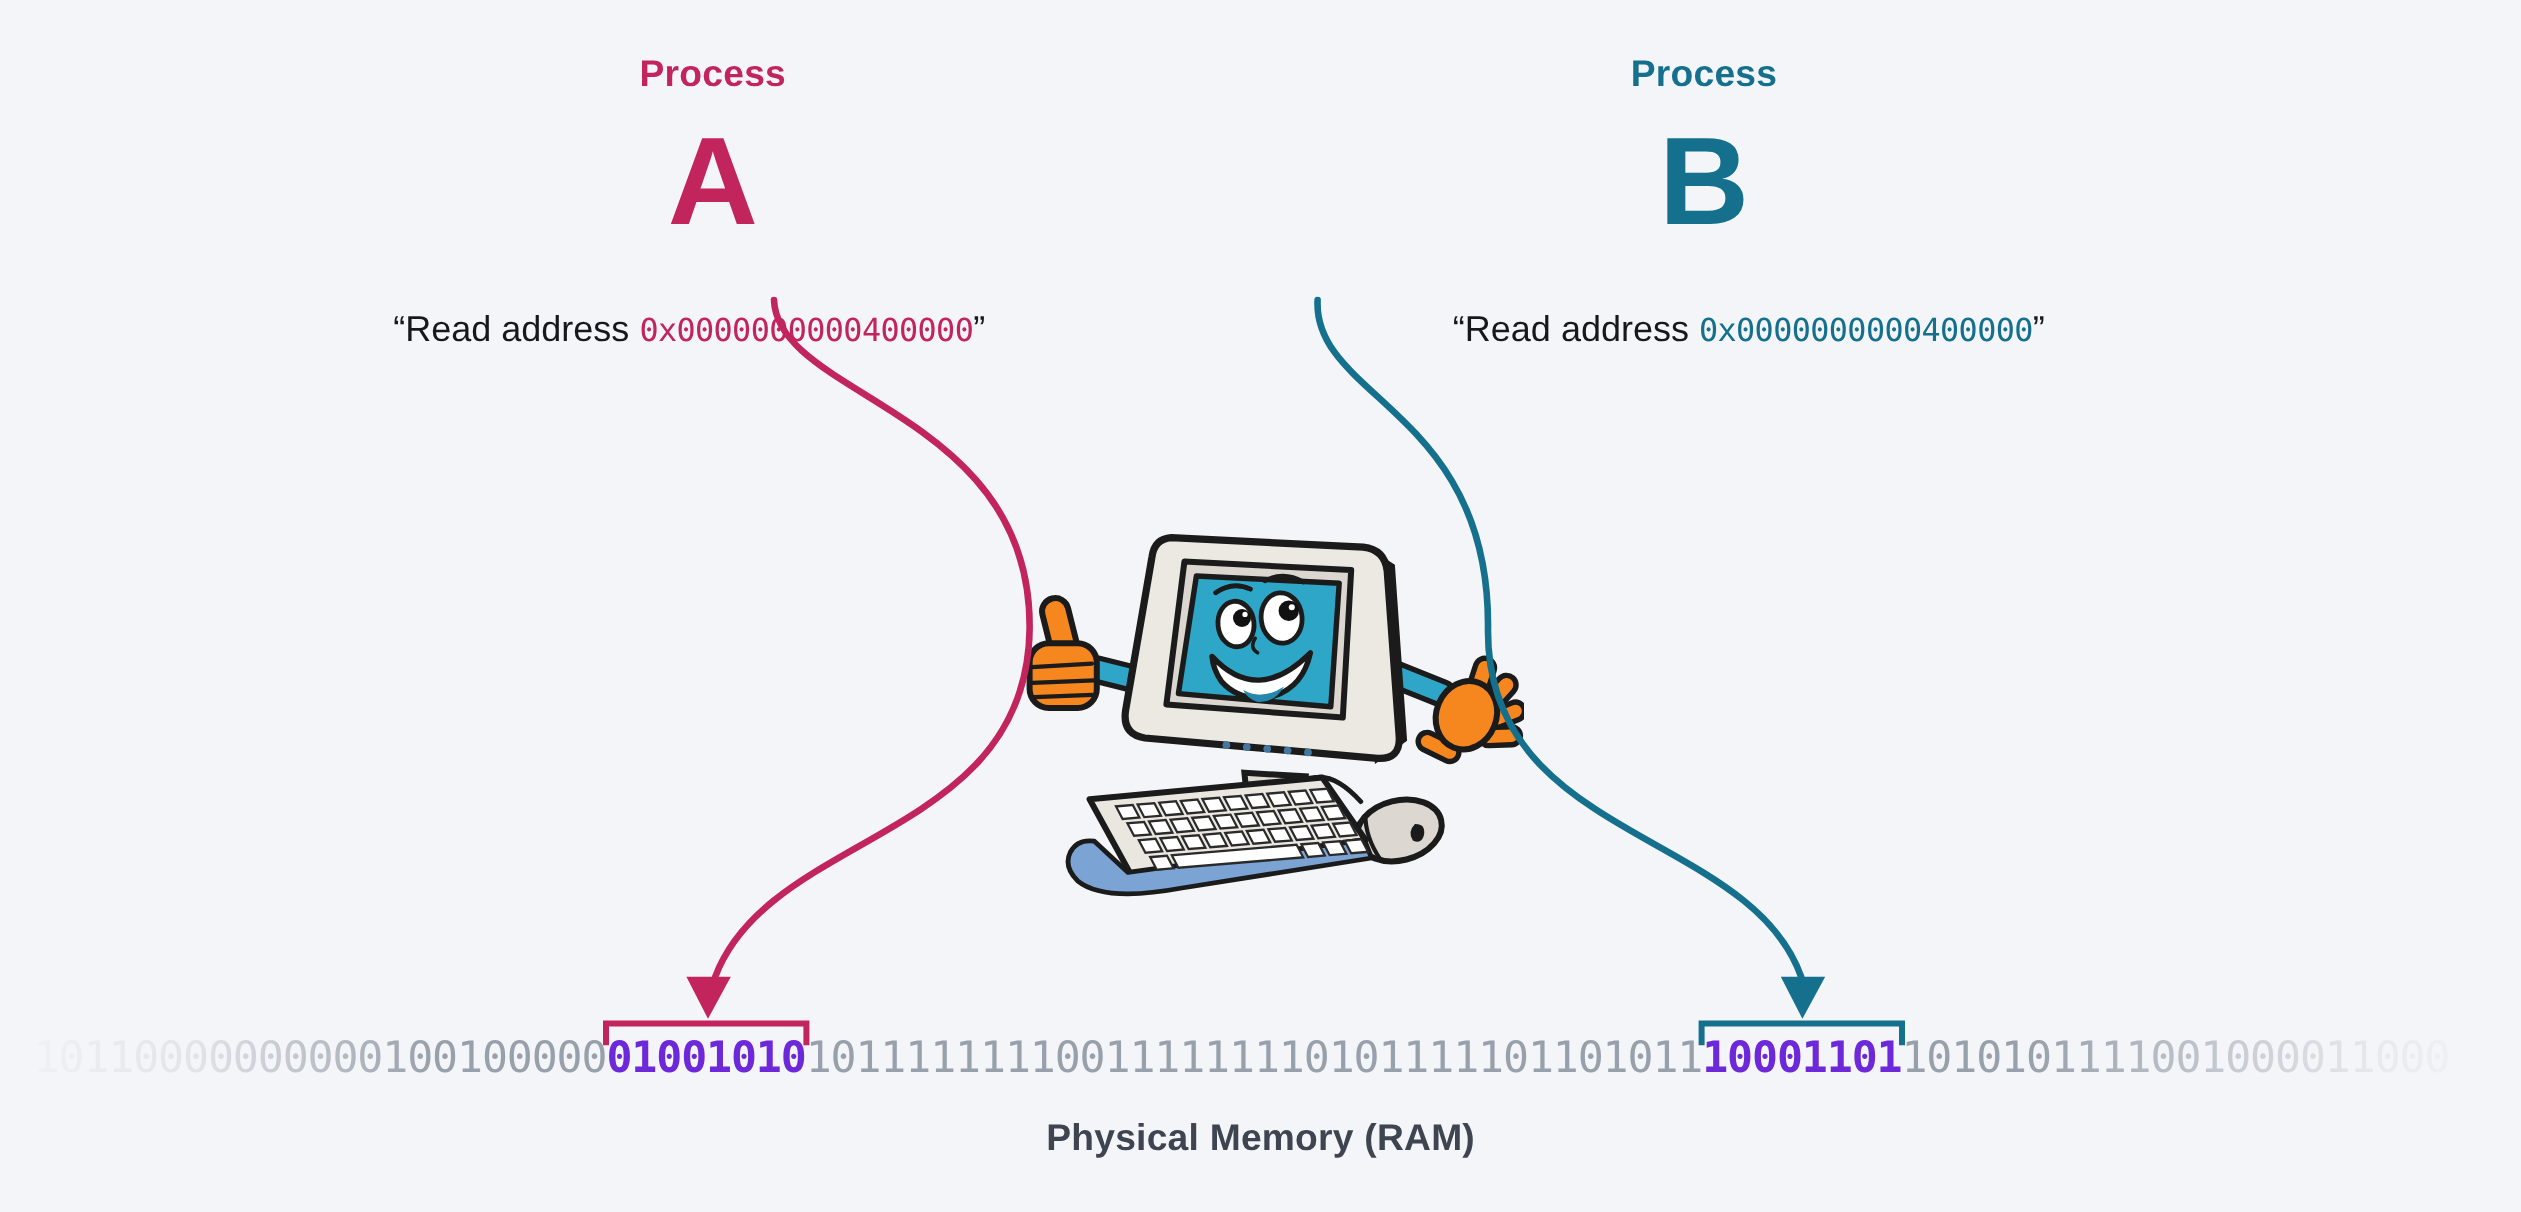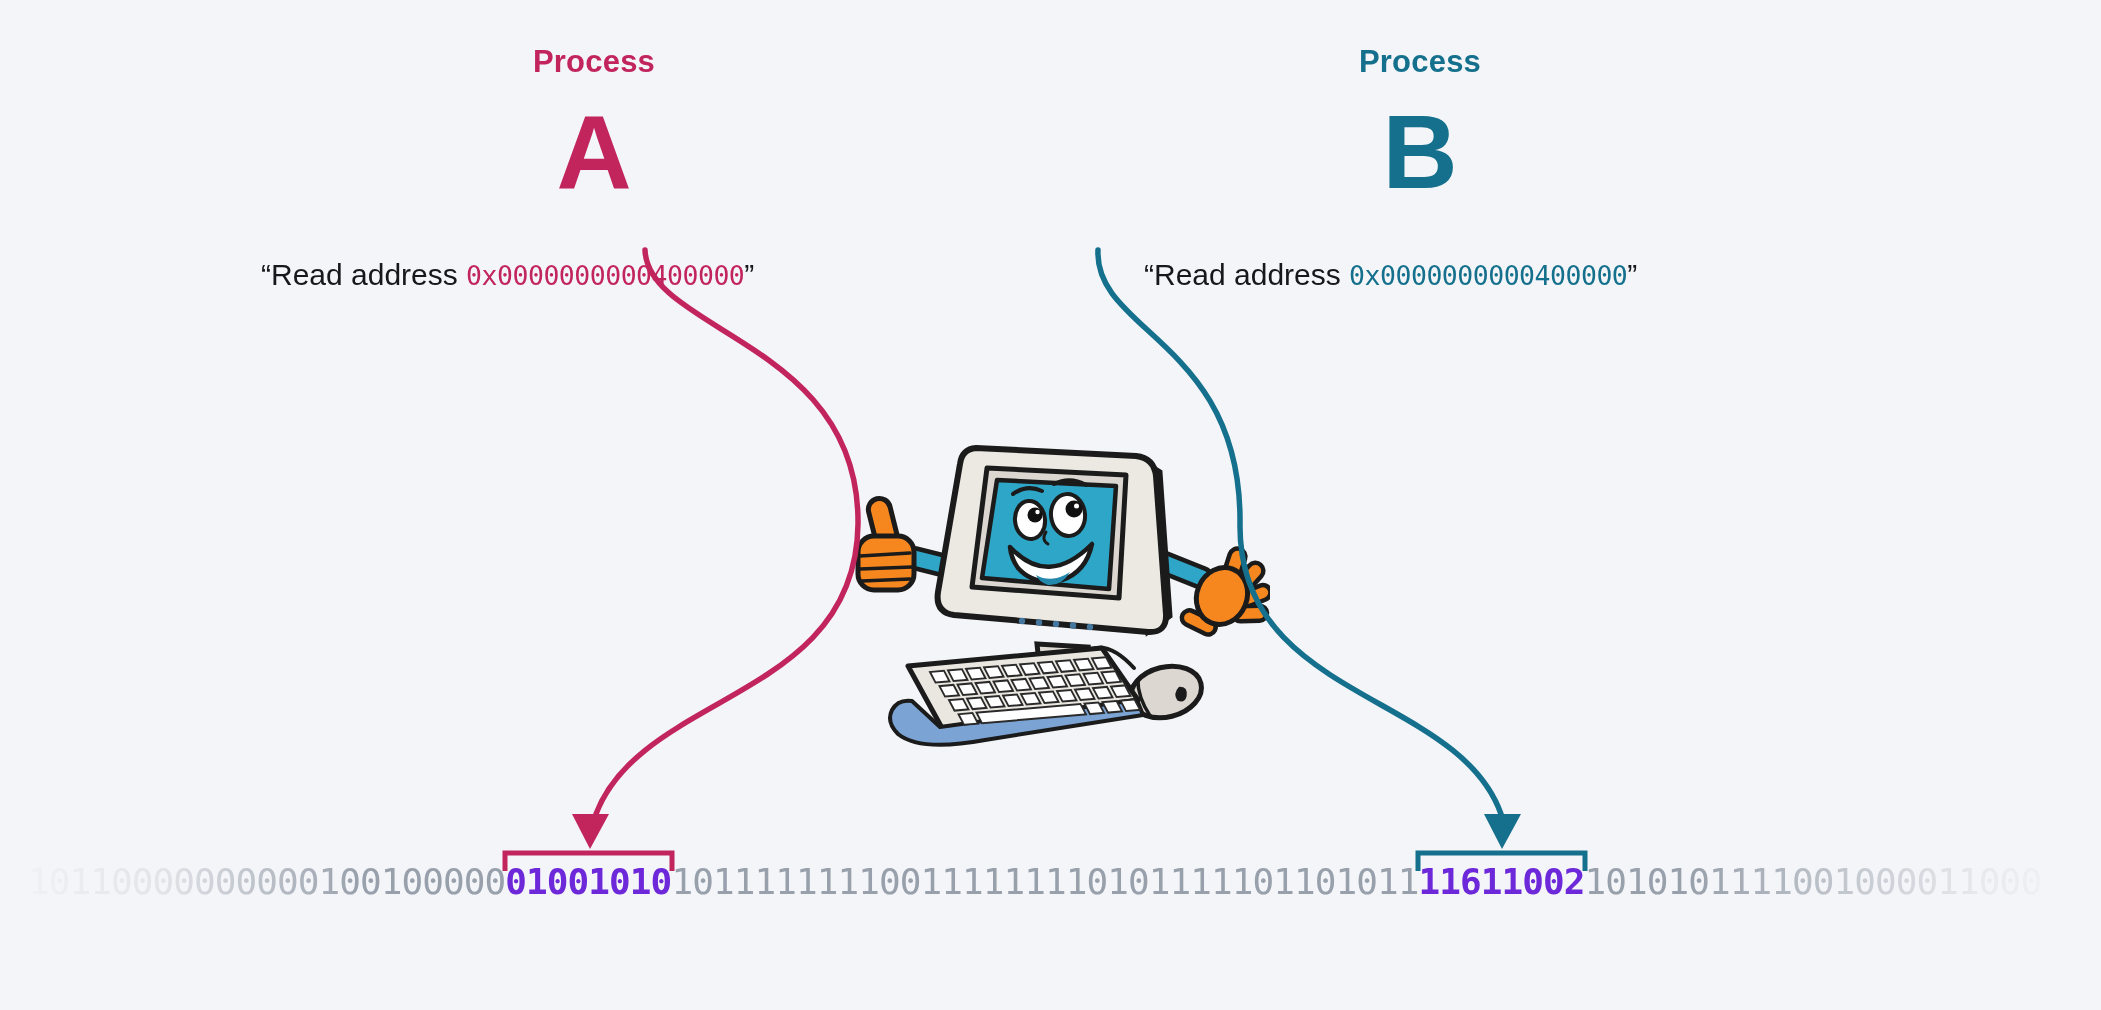--- a/index.html
+++ b/index.html
@@ -13,21 +13,21 @@
   .proc-eyebrow{
     width:520px;text-align:center;font-size:31px;font-weight:700;letter-spacing:.2px;
   }
   .proc-letter{
     width:520px;text-align:center;font-size:104px;font-weight:700;line-height:1;
   }
   .col-a{color:#C2255C;}
   .col-b{color:#14708C;}
   
   .quote{
-    width:560px;text-align:left;font-size:30px;color:#16181D;white-space:nowrap;
+    width:560px;text-align:right;font-size:30px;color:#16181D;white-space:nowrap;
   }
   .quote .mono{
     font-family:"DejaVu Sans Mono", monospace;font-size:26.5px;letter-spacing:-0.5px;
   }
   .quote .mono.col-a{color:#C2255C;}
   .quote .mono.col-b{color:#14708C;}
   
   .binary-line{
     left:28px;top:856px;white-space:nowrap;
     font-family:"DejaVu Sans Mono", monospace;
@@ -183,25 +183,26 @@
     <g>
       <rect x="376" y="128" width="16" height="38" rx="8" fill="#F6871F" stroke="#1b1b1b" stroke-width="4.5" transform="rotate(18 384 147)"></rect>
       <rect x="390" y="140" width="16" height="38" rx="8" fill="#F6871F" stroke="#1b1b1b" stroke-width="4.5" transform="rotate(42 398 159)"></rect>
       <rect x="396" y="158" width="15" height="36" rx="7.5" fill="#F6871F" stroke="#1b1b1b" stroke-width="4.5" transform="rotate(68 403 176)"></rect>
       <rect x="393" y="176" width="15" height="34" rx="7.5" fill="#F6871F" stroke="#1b1b1b" stroke-width="4.5" transform="rotate(88 400 193)"></rect>
       <rect x="342" y="184" width="15" height="36" rx="7.5" fill="#F6871F" stroke="#1b1b1b" stroke-width="4.5" transform="rotate(116 349 202)"></rect>
       <ellipse cx="372" cy="176" rx="25" ry="29" fill="#F6871F" stroke="#1b1b1b" stroke-width="5" transform="rotate(22 372 176)"></ellipse>
     </g>
   </svg>
 
-  <div class="abs binary-line"><span class="bits">10110000000000100100000</span><span class="bits hl">01001010</span><span class="bits">101111111100111111110101111101101011</span><span class="bits hl">11611002</span><span class="bits">1010101111001000011000</span></div>
+  <div class="abs binary-line"><span class="bits">10110000000000100100000</span><span class="bits hl">01001010</span><span class="bits">101111111100111111110101111101101011</span><span class="bits hl">10001101</span><span class="bits">1010101111001000011000</span></div>
 
   <div class="abs fade fade-left"></div>
   <div class="abs fade fade-right"></div>
 
+  <div class="abs ram-label">Physical Memory (RAM)</div>
 
   <svg class="abs overlay-svg" width="2101" height="1010" viewBox="0 0 2101 1010" aria-hidden="true">
     <g>
       <path d="M645,250 C648,332 860,342 858,524 C856,700 642,692 596,814" fill="none" stroke="#C2255C" stroke-width="5.5" stroke-linecap="round"></path>
       <polygon points="572,814 609,814 590,849" fill="#C2255C"></polygon>
       <path d="M505,871 L505,853 L672,853 L672,871" fill="none" stroke="#C2255C" stroke-width="5"></path>
     </g>
     <g>
       <path d="M1098,250 C1094,332 1242,342 1240,524 C1238,700 1458,692 1501,814" fill="none" stroke="#14708C" stroke-width="5.5" stroke-linecap="round"></path>
       <polygon points="1484,814 1521,814 1502,849" fill="#14708C"></polygon>

